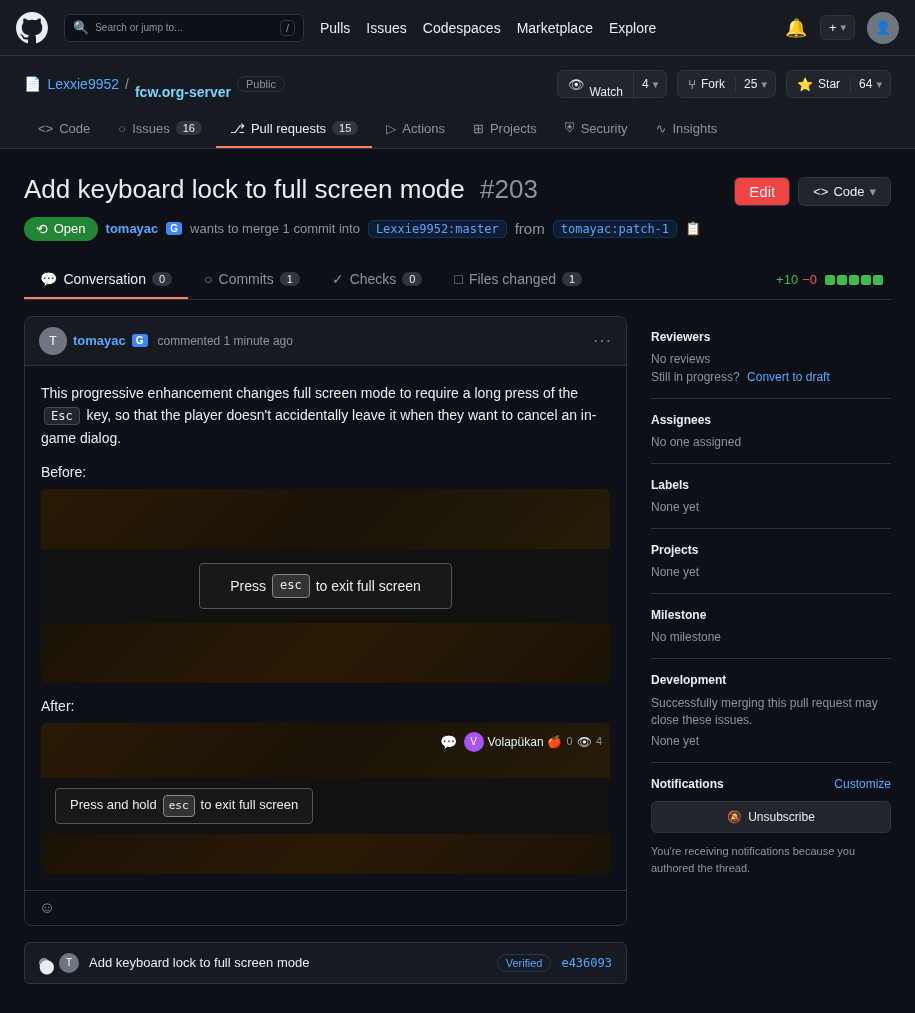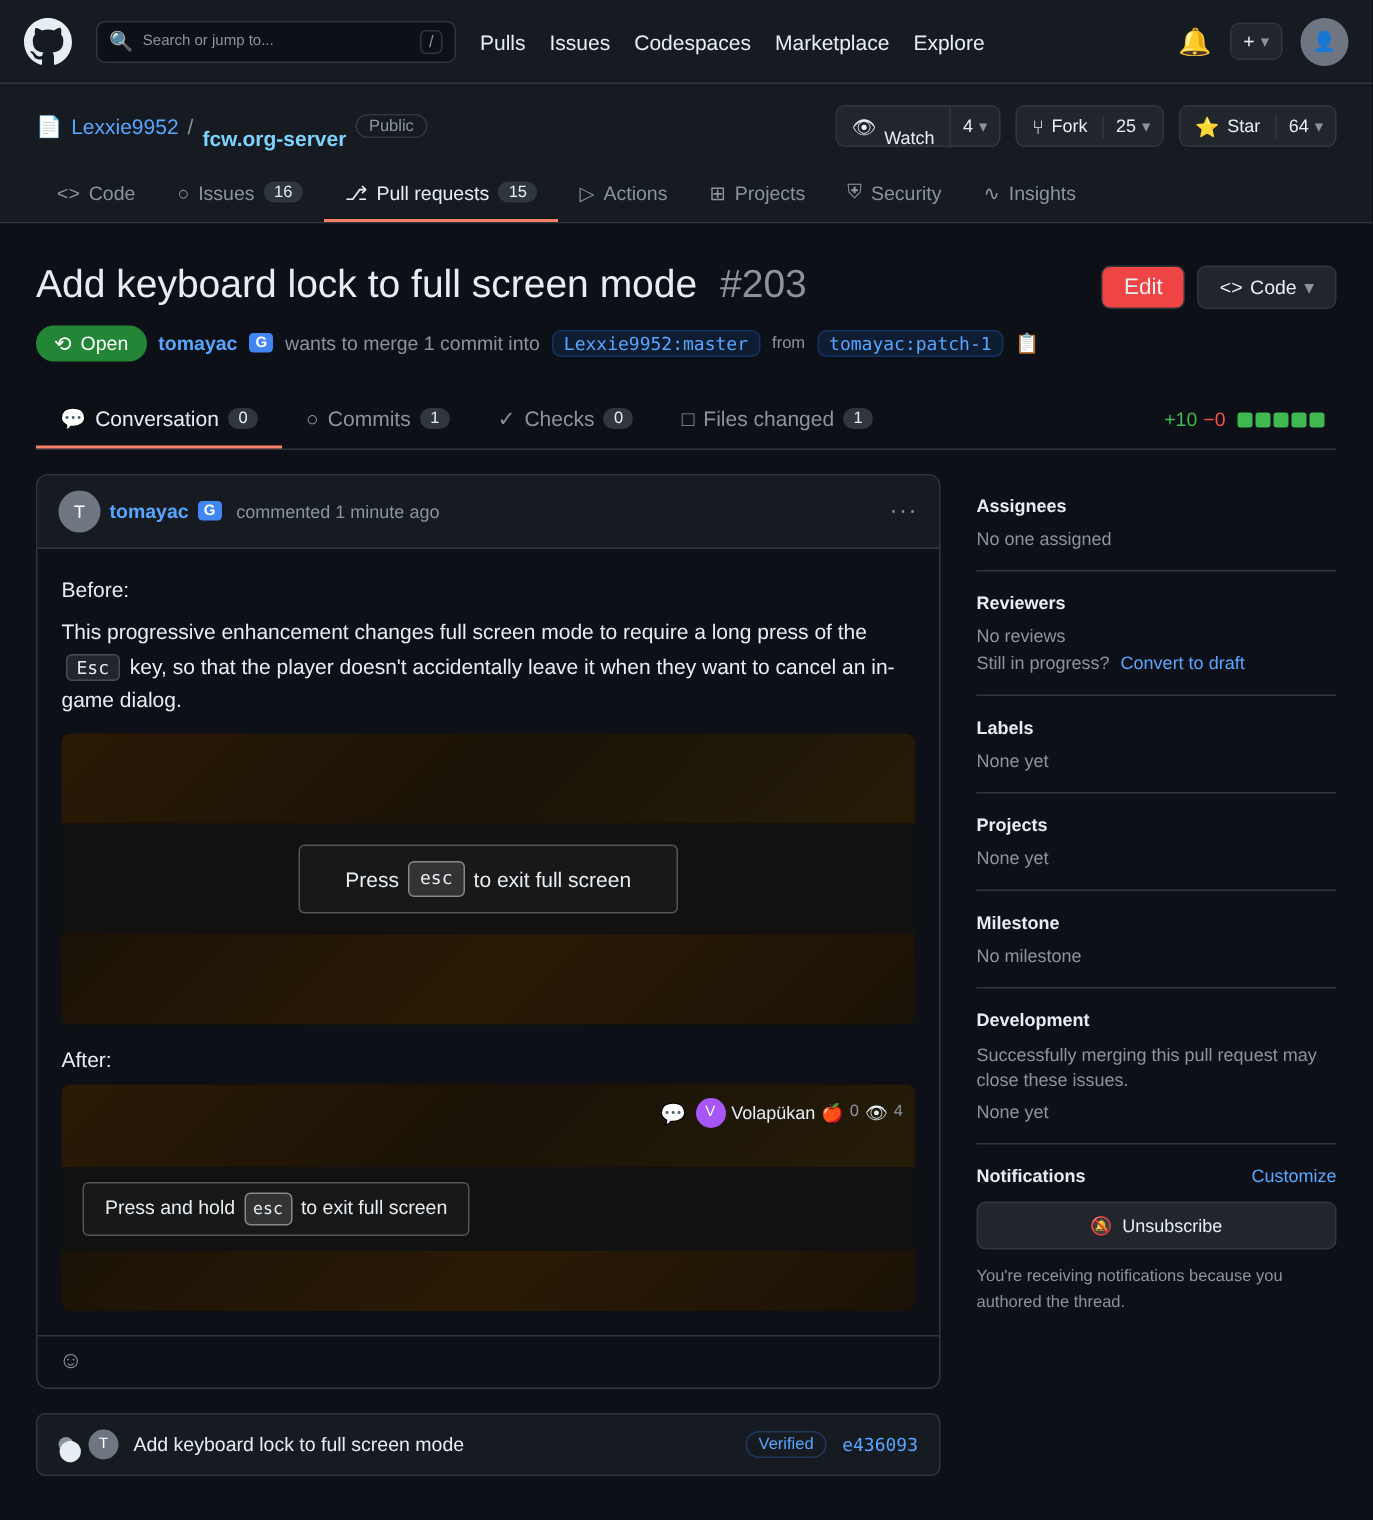--- a/index.html
+++ b/index.html
@@ -138,21 +138,21 @@
 
   <div style="display:flex;align-items:center;gap:8px;margin-bottom:20px;flex-wrap:wrap;">
     <div style="background:#238636;border-radius:20px;padding:4px 12px;font-size:13px;color:#fff;display:flex;align-items:center;gap:6px;font-weight:500;">
       <span style="font-size:14px;">⟲</span>
       <span>Open</span>
     </div>
     <span style="color:#58a6ff;font-size:13px;font-weight:600;cursor:pointer;">tomayac</span>
     <span style="font-size:10px;background:#4285f4;color:#fff;border-radius:3px;padding:1px 4px;font-weight:bold;">G</span>
     <span style="color:#8b949e;font-size:13px;">wants to merge 1 commit into</span>
     <span style="background:#1f6feb22;border:1px solid #1f6feb44;border-radius:6px;padding:1px 7px;font-size:12px;color:#58a6ff;font-family:monospace;cursor:pointer;">Lexxie9952:master</span>
-    <span style="color:#8b949e;font-size:11px;">from</span>
+    <span style="color:#8b949e;font-size:15px;">from</span>
     <span style="background:#1f6feb22;border:1px solid #1f6feb44;border-radius:6px;padding:1px 7px;font-size:12px;color:#58a6ff;font-family:monospace;cursor:pointer;">tomayac:patch-1</span>
     <span style="color:#8b949e;cursor:pointer;font-size:13px;">📋</span>
   </div>
 
   <div style="display:flex;align-items:center;border-bottom:1px solid #30363d;margin-bottom:16px;">
     <div style="display:flex;align-items:center;gap:6px;padding:10px 16px;font-size:14px;color:#e6edf3;cursor:pointer;border-bottom:2px solid #f78166;">
       <span>💬</span>
       <span>Conversation</span>
       <span style="background:#30363d;border-radius:20px;padding:1px 7px;font-size:11px;">0</span>
     </div>
@@ -196,27 +196,27 @@
 
             <div style="background:#161b22;padding:10px 14px;display:flex;align-items:center;gap:6px;border-bottom:1px solid #30363d;">
               <div style="width:28px;height:28px;border-radius:50%;background:#6e7681;display:flex;align-items:center;justify-content:center;font-size:12px;color:#fff;flex-shrink:0;">T</div>
               <span style="font-weight:600;color:#58a6ff;font-size:13px;cursor:pointer;">tomayac</span>
               <span style="font-size:10px;background:#4285f4;color:#fff;border-radius:3px;padding:1px 4px;font-weight:bold;">G</span>
               <span style="color:#8b949e;font-size:12px;margin-left:4px;">commented 1 minute ago</span>
               <span style="margin-left:auto;color:#8b949e;cursor:pointer;font-size:16px;letter-spacing:1px;">···</span>
             </div>
 
             <div style="padding:16px;color:#e6edf3;line-height:1.6;font-size:14px;">
-              <p style="margin-bottom:6px;font-weight:500;">Before:</p>
-
               <p style="margin-bottom:12px;">
                 <span>This progressive enhancement changes full screen mode to require a long press of the</span>
                 <code style="background:#21262d;border:1px solid #444c56;border-radius:4px;padding:1px 6px;font-family:monospace;font-size:12px;color:#e6edf3;margin:0 3px;">Esc</code>
                 <span>key, so that the player doesn't accidentally leave it when they want to cancel an in-game dialog.</span>
               </p>
+
+              <p style="margin-bottom:6px;font-weight:500;">Before:</p>
 
               <div style="border-radius:6px;overflow:hidden;margin-bottom:8px;background:#1a1207;">
                 <div style="height:60px;background:linear-gradient(135deg,#2a1a05 0%,#1a1207 50%,#251c08 100%);"></div>
                 <div style="background:#111;display:flex;align-items:center;justify-content:center;padding:14px;gap:0;">
                   <div style="background:rgba(25,25,25,0.95);border:1px solid #555;border-radius:4px;padding:10px 30px;color:#e6edf3;font-size:14px;display:flex;align-items:center;gap:6px;">
                     <span>Press</span>
                     <span style="border:1px solid #888;border-radius:4px;padding:1px 7px;font-size:12px;background:#333;font-family:monospace;">esc</span>
                     <span>to exit full screen</span>
                   </div>
                 </div>
@@ -265,34 +265,34 @@
         <span style="color:#e6edf3;font-size:13px;flex:1;">Add keyboard lock to full screen mode</span>
         <span style="background:transparent;border:1px solid #388bfd44;border-radius:20px;padding:2px 8px;font-size:11px;color:#58a6ff;">Verified</span>
         <a style="color:#58a6ff;font-family:monospace;font-size:12px;cursor:pointer;">e436093</a>
       </div>
 
     </div>
 
     <div style="width:240px;flex-shrink:0;">
 
       <div style="border-bottom:1px solid #30363d;padding:14px 0;">
-        <div style="font-size:12px;font-weight:600;color:#e6edf3;margin-bottom:8px;">Assignees</div>
-        <div style="font-size:12px;color:#8b949e;">No one assigned</div>
-      </div>
-
-      <div style="border-bottom:1px solid #30363d;padding:14px 0;">
         <div style="font-size:12px;font-weight:600;color:#e6edf3;margin-bottom:8px;">Reviewers</div>
         <div style="font-size:12px;color:#8b949e;margin-bottom:4px;">No reviews</div>
         <div style="font-size:12px;color:#8b949e;">
           <span>Still in progress?</span>
           <a style="color:#58a6ff;margin-left:4px;font-size:12px;">Convert to draft</a>
         </div>
       </div>
 
       <div style="border-bottom:1px solid #30363d;padding:14px 0;">
+        <div style="font-size:12px;font-weight:600;color:#e6edf3;margin-bottom:8px;">Assignees</div>
+        <div style="font-size:12px;color:#8b949e;">No one assigned</div>
+      </div>
+
+      <div style="border-bottom:1px solid #30363d;padding:14px 0;">
         <div style="font-size:12px;font-weight:600;color:#e6edf3;margin-bottom:8px;">Labels</div>
         <div style="font-size:12px;color:#8b949e;">None yet</div>
       </div>
 
       <div style="border-bottom:1px solid #30363d;padding:14px 0;">
         <div style="font-size:12px;font-weight:600;color:#e6edf3;margin-bottom:8px;">Projects</div>
         <div style="font-size:12px;color:#8b949e;">None yet</div>
       </div>
 
       <div style="border-bottom:1px solid #30363d;padding:14px 0;">

